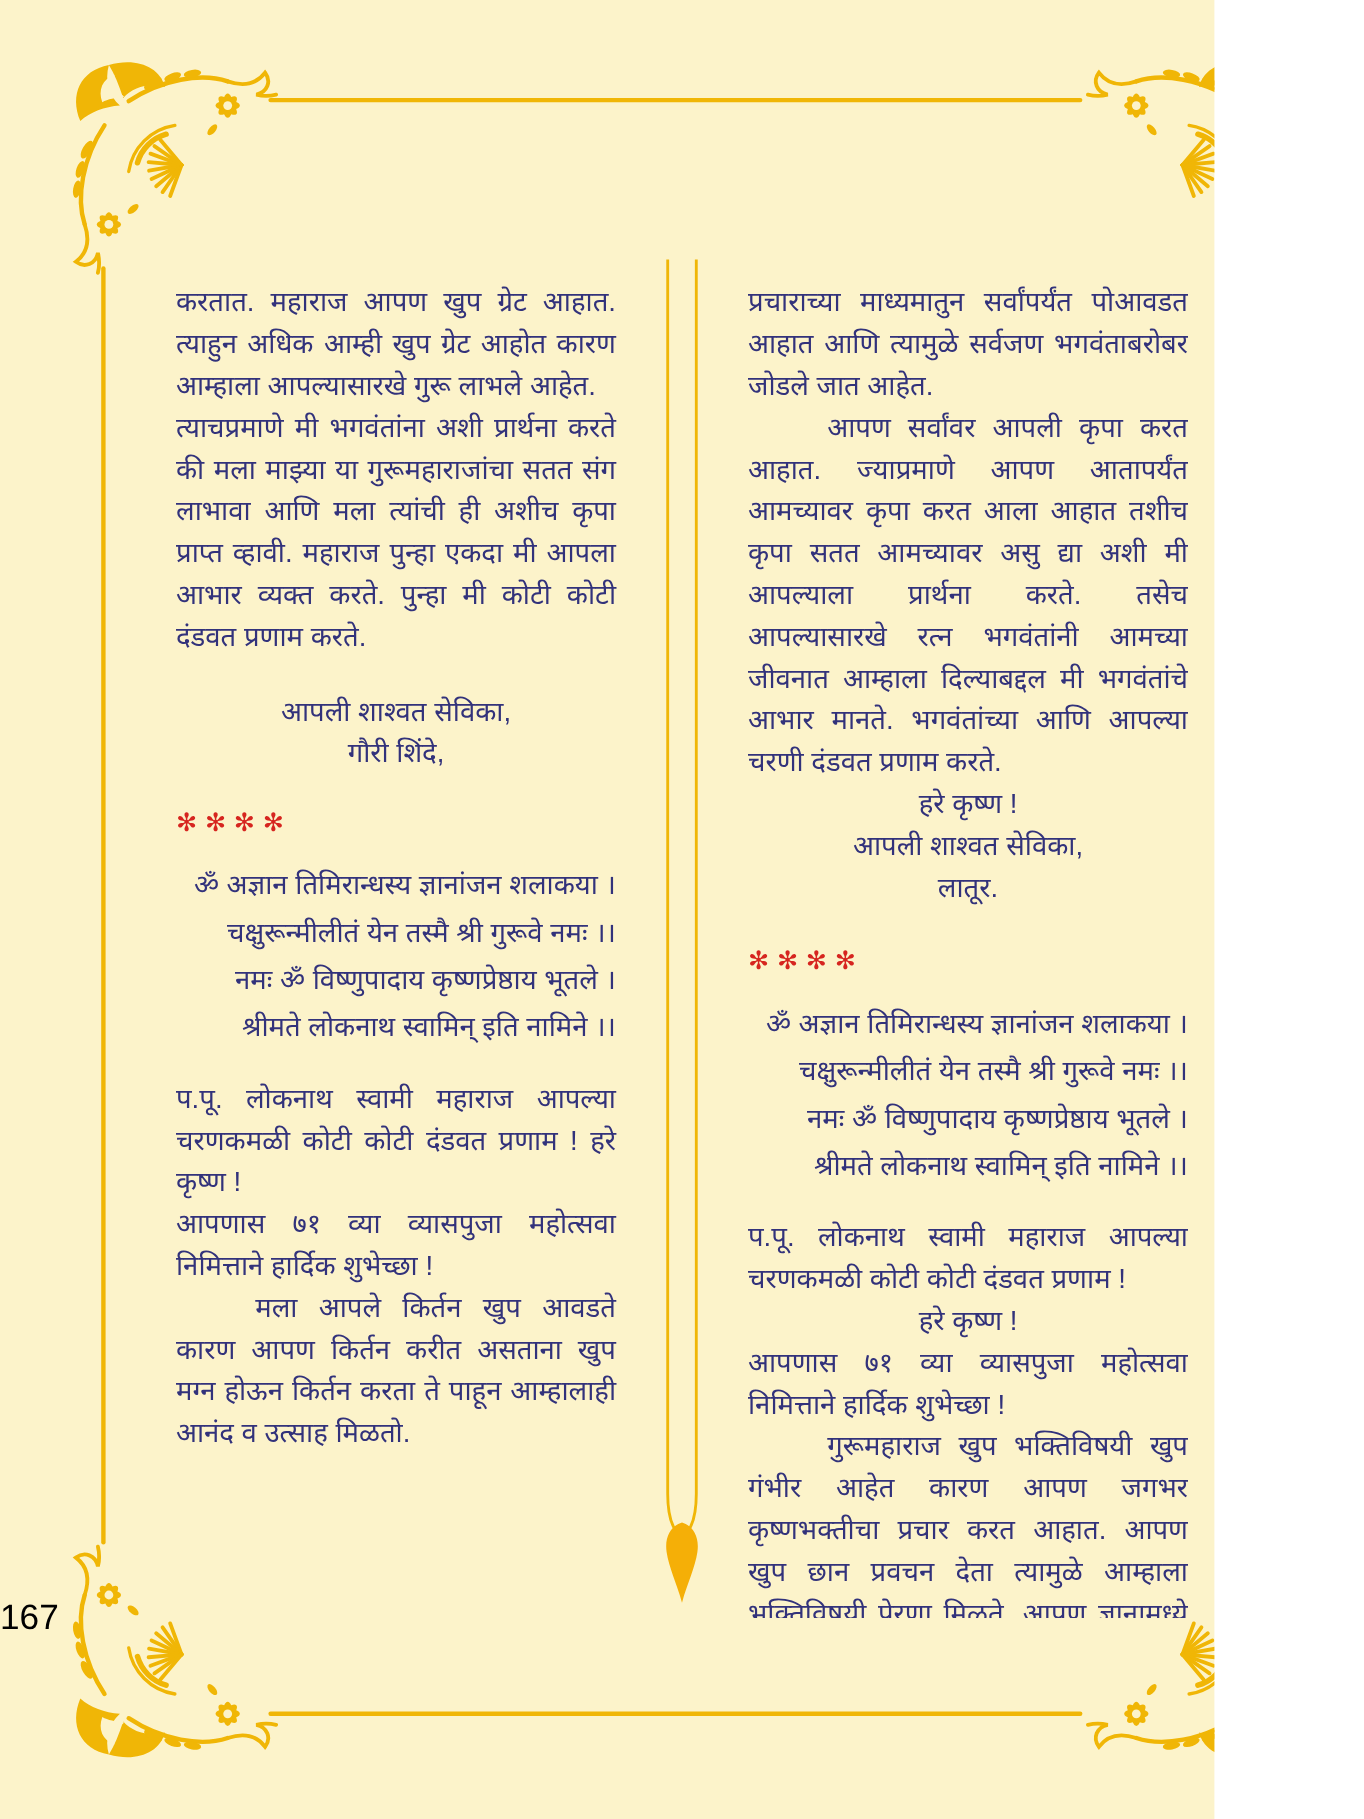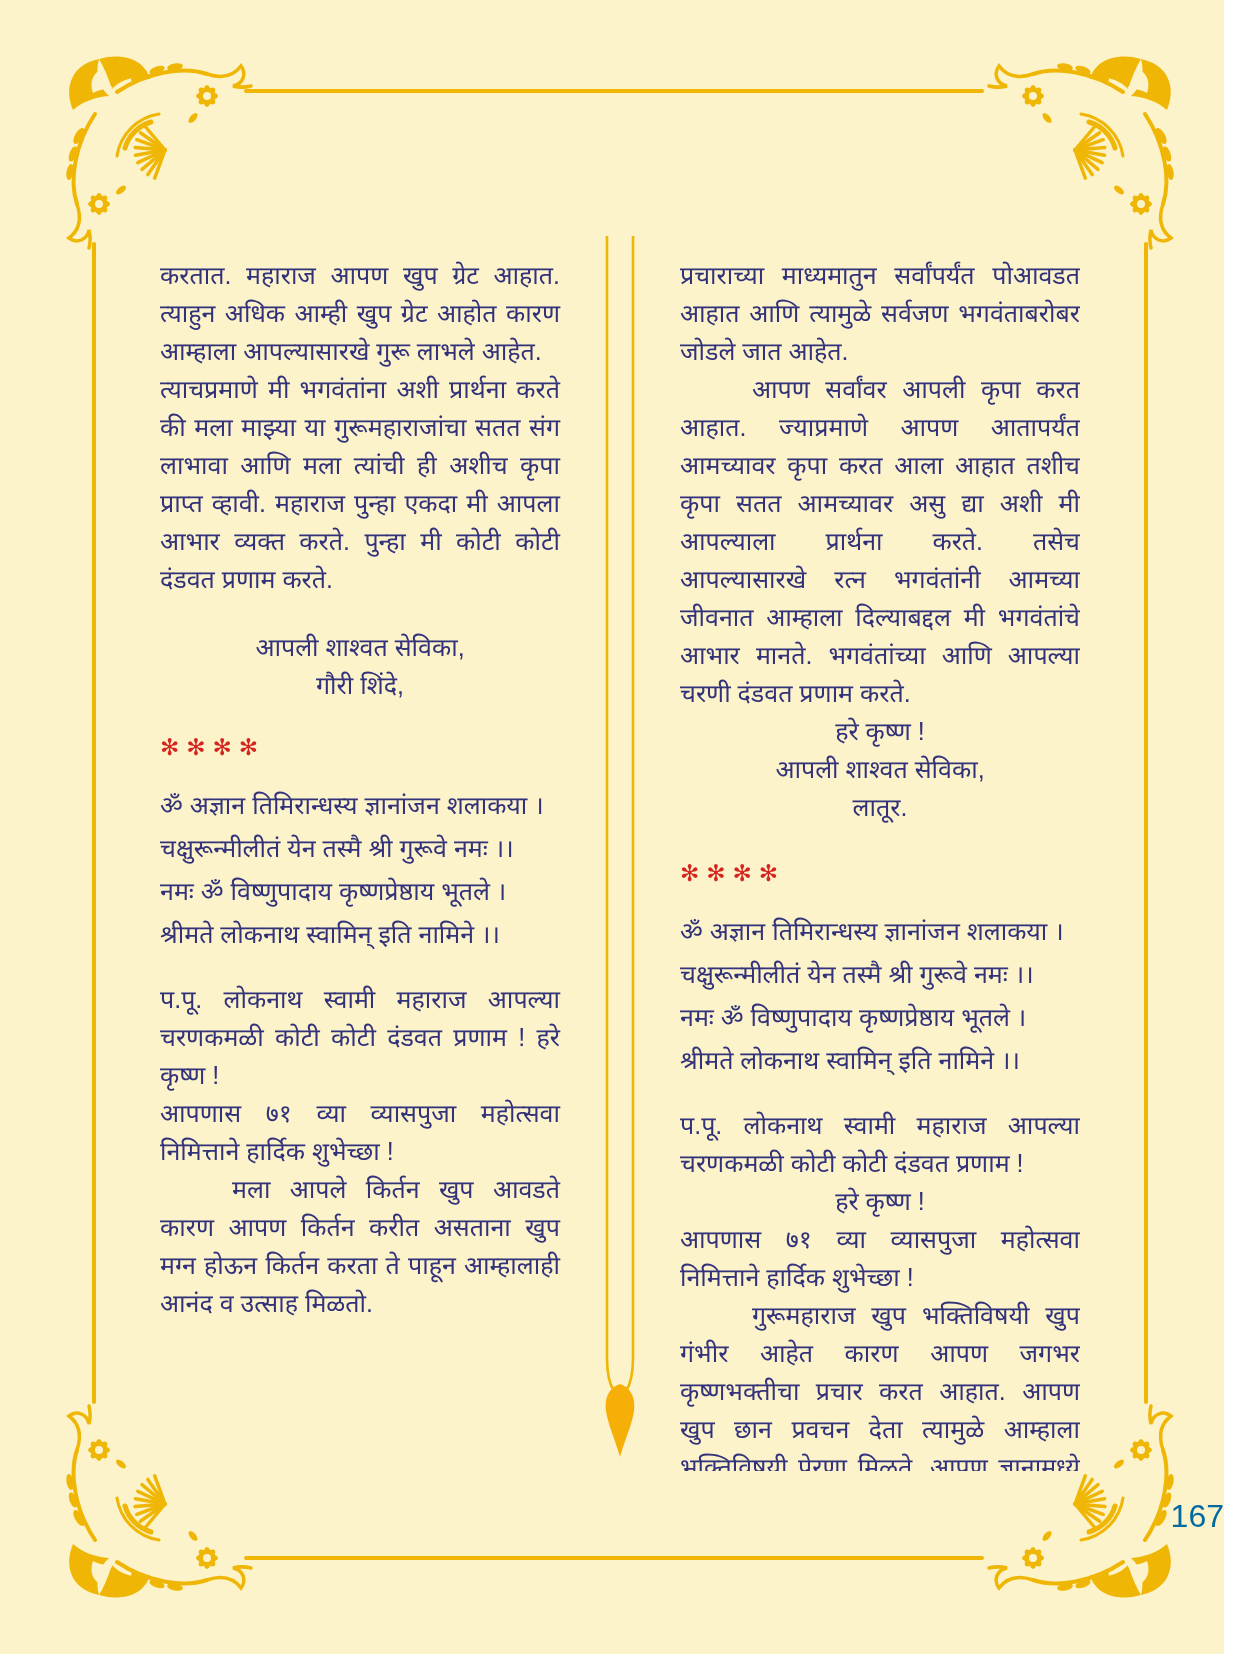--- a/index.html
+++ b/index.html
@@ -5,21 +5,21 @@
   :root{
     --bg:#FCF3CA;
     --gold:#F0B606;
     --ink:#32327B;
     --red:#D6251F;
   }
   html,body{margin:0;padding:0;}
   body{background:#fff;}
   .page{
     position:relative;
-    width:1224px;height:1654px;
+    width:1104px;height:1654px;
     background:var(--bg);
     overflow:hidden;
     font-family:"Liberation Sans","DejaVu Sans",sans-serif;
   }
   .frame-line{position:absolute;background:var(--gold);border-radius:2px;}
   .fl-top{left:244px;top:89px;width:740px;height:4px;}
   .fl-bottom{left:244px;top:1556px;width:740px;height:4px;}
   .fl-left{left:92px;top:242px;width:4px;height:1162px;}
   .fl-right{left:1144px;top:242px;width:4px;height:1162px;}
   .corner{position:absolute;width:200px;height:200px;}
@@ -41,27 +41,27 @@
   .column p{margin:0;}
   .para{}
   .para-indent{text-indent:72px;}
   .line{text-align:center;}
   .separator{
     color:var(--red);
     font-size:23px;line-height:34px;
     letter-spacing:7px;font-weight:bold;
     text-align:left;
   }
-  .verse{text-align:left;line-height:43px;}
+  .verse{text-align:right;line-height:43px;}
   .verse-line{}
   .spacer{}
   .page-number{
-    position:absolute;left:0;right:0;top:1498px;
-    text-align:right;
-    color:#0369a1;
+    position:absolute;left:0;right:0;top:1452px;
+    text-align:left;
+    color:#000000;
     font-size:32px;line-height:36px;
     font-family:"Liberation Sans",sans-serif;
   }
 </style>
 </head>
 <body>
 
 <div class="page">
 
   <div class="frame-line fl-top"></div>

